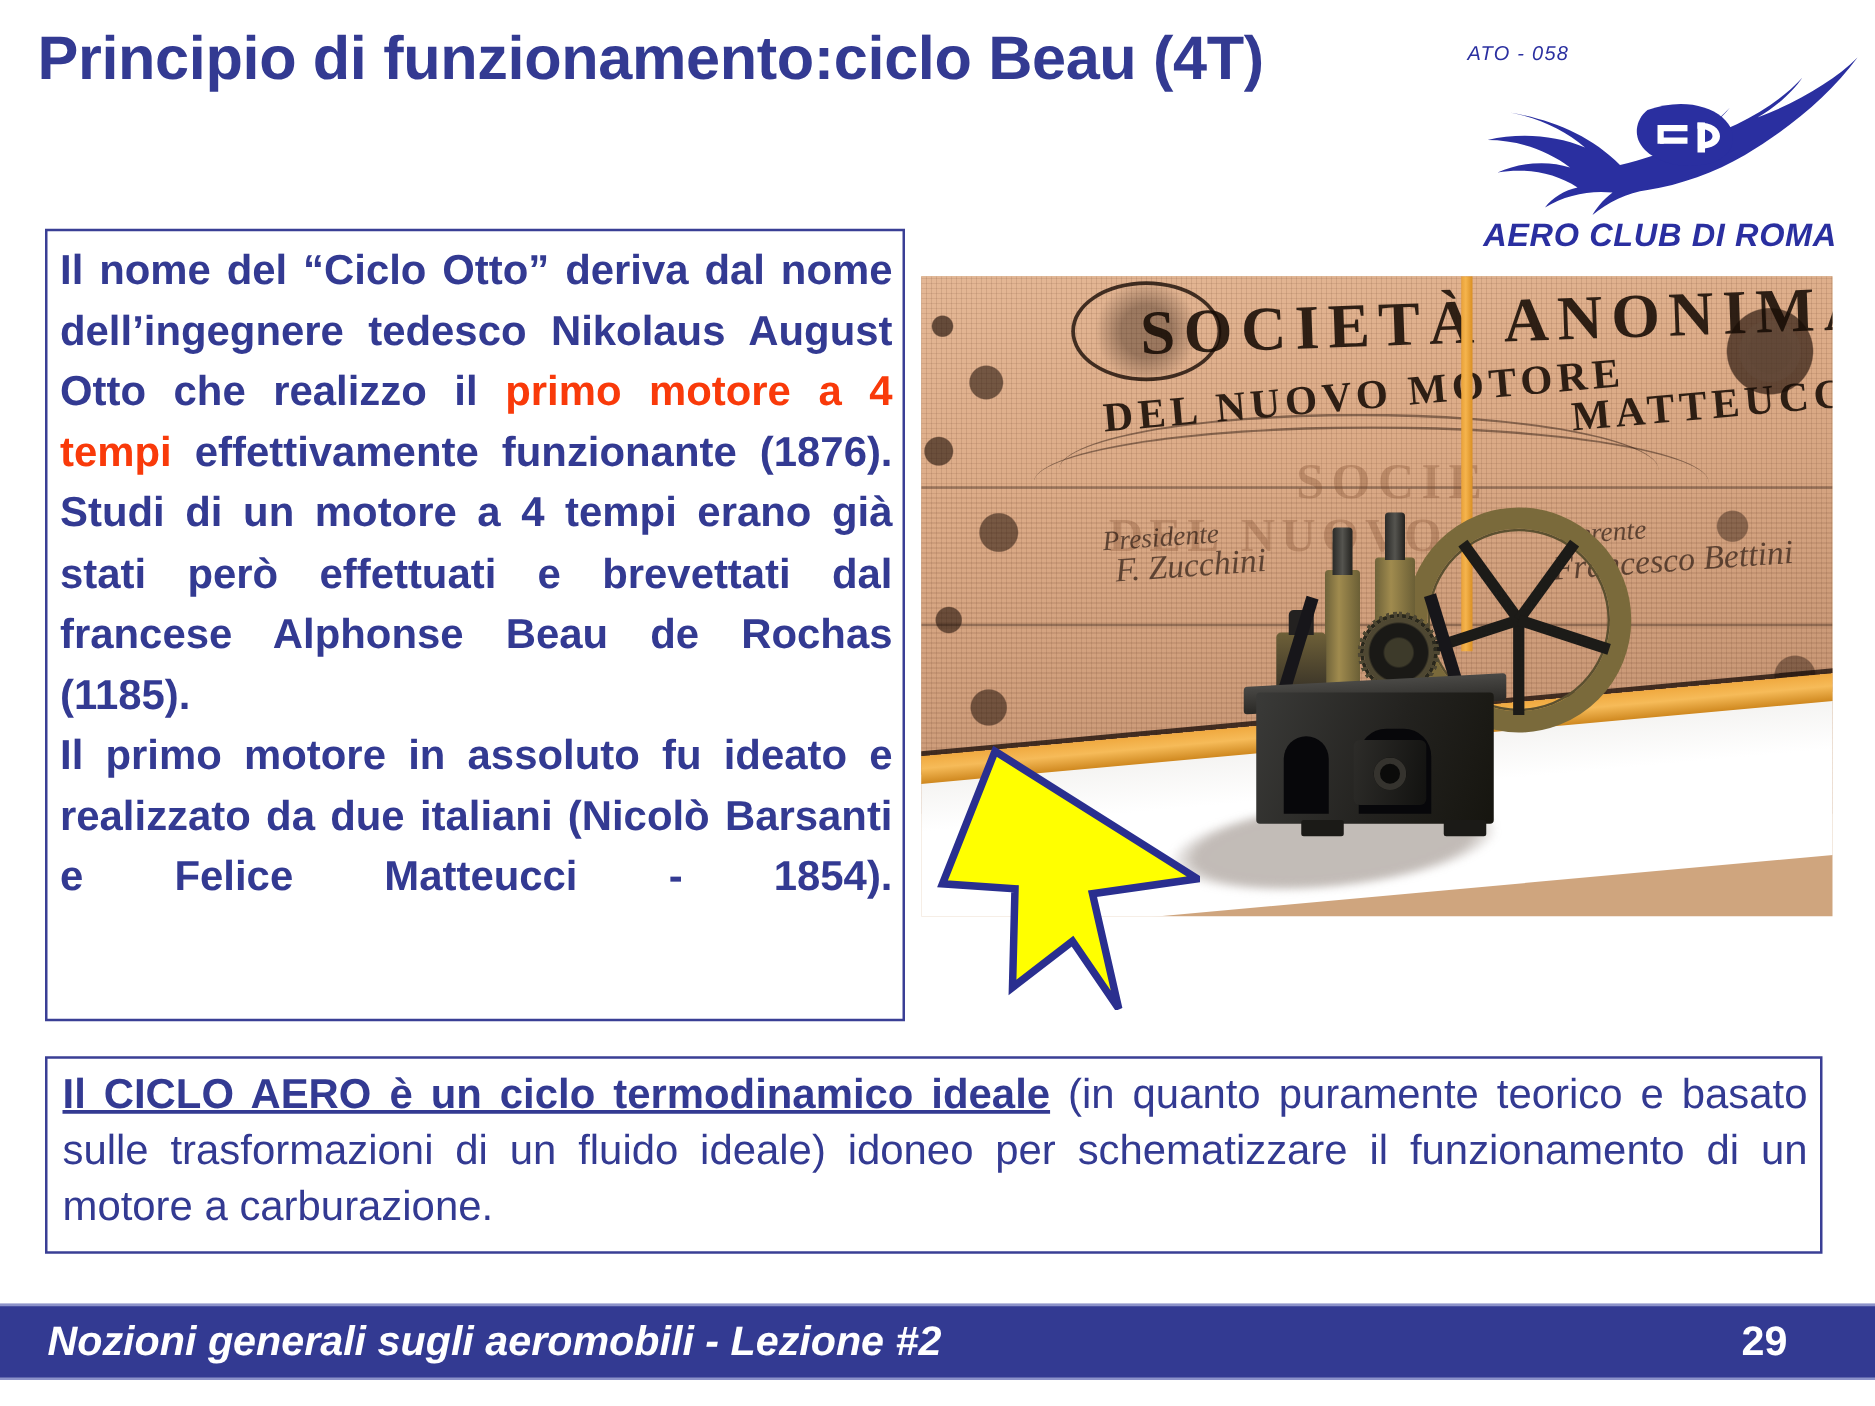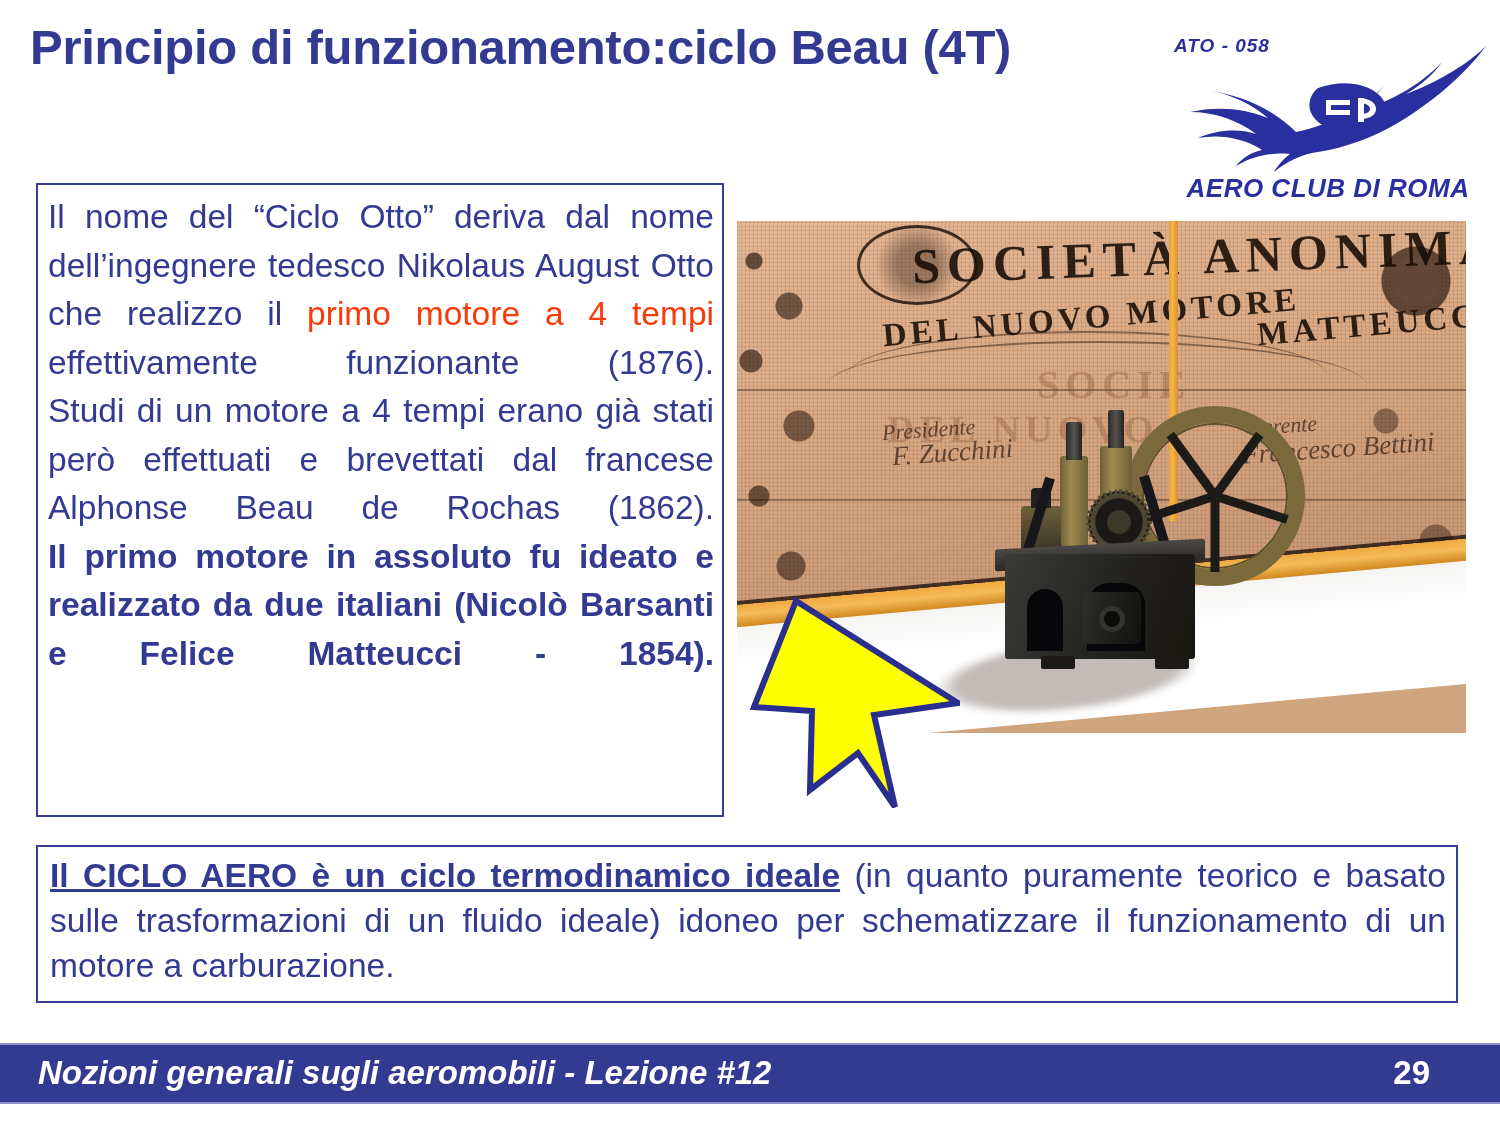--- a/index.html
+++ b/index.html
@@ -25,21 +25,21 @@
   }
 
   
   #logo {
     position: absolute;
     left: 1168px; top: 18px;
     width: 320px; height: 190px;
   }
   #logo .ato {
     position: absolute; left: 6px; top: 17px;
-    font-size: 19px; font-weight: bold; font-style: italic;
+    font-size: 16px; font-weight: normal; font-style: italic;
     color: #2a2fa0; letter-spacing: 1px;
   }
   #logo .eagle { position: absolute; left: 0; top: 24px; width: 320px; height: 130px; }
   #logo .clubname {
     position: absolute; left: 10px; top: 155px; width: 300px;
     text-align: center;
     font-size: 26px; font-weight: bold; font-style: italic;
     color: #2a2fa0; letter-spacing: 0.5px;
   }
 
@@ -51,20 +51,21 @@
     border: 2px solid #3a3f95;
     background: #fff;
     padding: 8px 8px 4px 10px;
   }
   #left-box p {
     font-size: 33.5px;
     line-height: 48.5px;
     color: #333a92;
     text-align: justify;
     text-justify: inter-word;
+    font-weight: bold;
   }
   #left-box p.jfull { text-align-last: justify; }
   .red { color: #f93a0a; }
   .redbold { color: #f93a0a; font-weight: bold; }
 
   
   #photo {
     position: absolute;
     left: 737px; top: 221px;
     width: 729px; height: 512px;
@@ -304,21 +305,21 @@
           <path d="M190 56 h6 v24 h-6 z"></path>
           <path d="M190 56 c12 0 18 5 18 11 c0 6 -6 10 -16 10 v-5 c6 0 10 -2 10 -5 c0 -4 -5 -6 -12 -6 z"></path>
         </g>
       </svg>
     </div>
     <div class="clubname">AERO CLUB DI ROMA</div>
   </div>
 
   <div id="left-box">
     <p class="jfull"><span>Il nome del “Ciclo Otto” deriva dal nome dell’ingegnere tedesco Nikolaus August Otto che realizzo il </span><span class="red">primo motore a 4 tempi</span><span> effettivamente funzionante (1876).</span></p>
-    <p class="jfull">Studi di un motore a 4 tempi erano già stati però effettuati e brevettati dal francese Alphonse Beau de Rochas (1862).</p>
+    <p class="jfull">Studi di un motore a 4 tempi erano già stati però effettuati e brevettati dal francese Alphonse Beau de Rochas (1185).</p>
     <p class="jfull redbold">Il primo motore in assoluto fu ideato e realizzato da due italiani (Nicolò Barsanti e Felice Matteucci - 1854).</p>
   </div>
 
   <div id="photo">
 
     <div class="ph-layer" id="cert">
       <div class="ornleft"></div>
       <div class="ornright"></div>
       <div class="stamp"></div>
       <div class="wave" style="top:110px;"></div>
@@ -379,17 +380,17 @@
     <svg viewBox="0 0 220 225" width="220" height="225" aria-hidden="true">
       <polygon points="56,18 218,120 134,132 155,224 118,170 70,207 72,128 14,124" fill="#ffff00" stroke="#2a2f8f" stroke-width="6" stroke-linejoin="miter"></polygon>
     </svg>
   </div>
 
   <div id="bottom-box">
     <p><span class="hl">Il CICLO AERO è un ciclo termodinamico ideale</span><span> (in quanto puramente teorico e basato sulle trasformazioni di un fluido ideale) idoneo per schematizzare il funzionamento di un motore a carburazione.</span></p>
   </div>
 
   <div id="footer">
-    <div id="footer-text">Nozioni generali sugli aeromobili - Lezione #12</div>
+    <div id="footer-text">Nozioni generali sugli aeromobili - Lezione #2</div>
     <div id="footer-page">29</div>
   </div>
 
 </div>
 
 </body></html>

